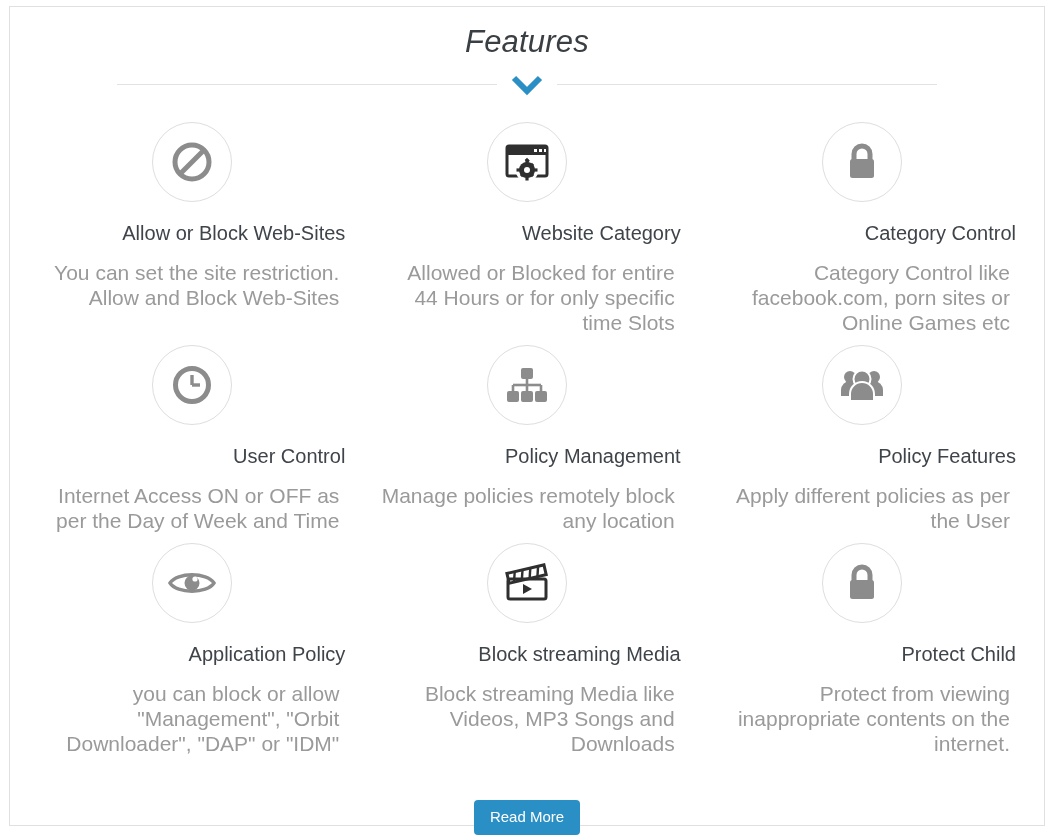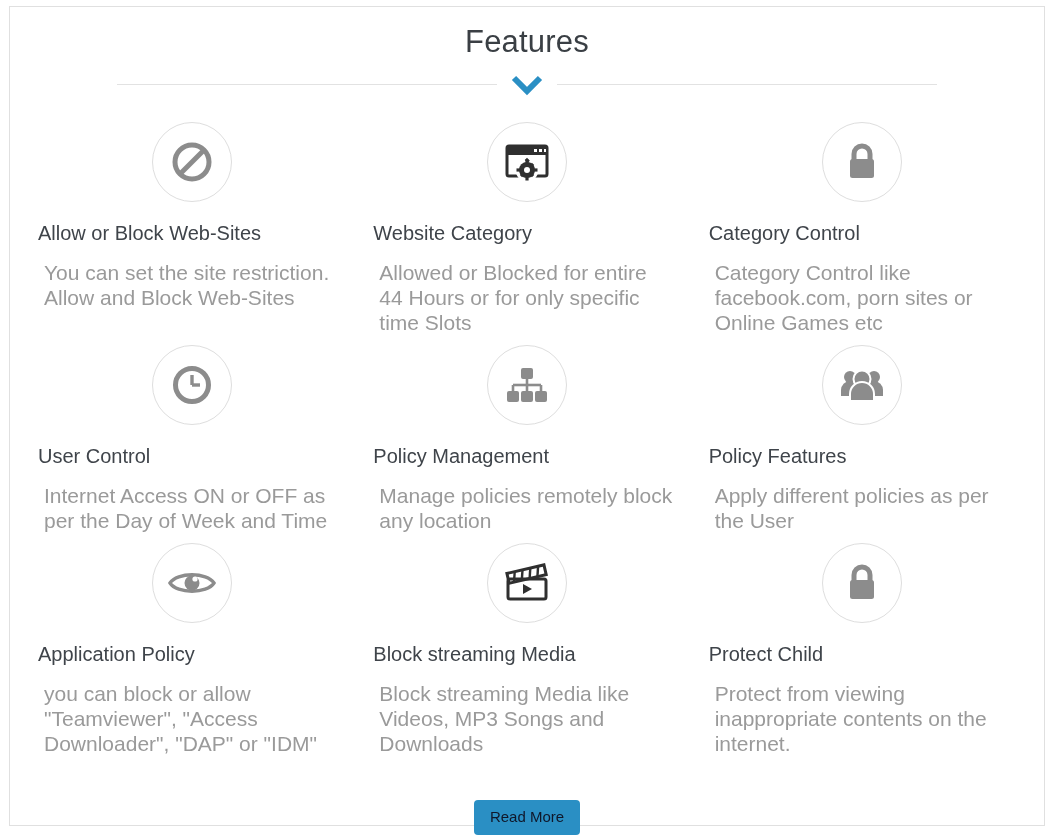--- a/index.html
+++ b/index.html
@@ -36,20 +36,21 @@
 
   .section-title {
     text-align: center;
     font-size: 31px;
     font-weight: 400;
     color: #3a3f44;
     letter-spacing: 0.2px;
     margin: 0;
     padding-top: 15px;
     line-height: 40px;
+    font-style: italic;
   }
 
   
   .divider {
     position: relative;
     width: 820px;
     margin: 18px auto 0 auto;
     height: 22px;
   }
   .divider .rule {
@@ -74,21 +75,21 @@
   .grid {
     margin-top: 14px;
     padding: 0 14px;
     display: flex;
     flex-wrap: wrap;
   }
   .cell {
     width: 33.3333%;
     box-sizing: border-box;
     padding: 6px 14px 0 14px;
-    text-align: left;
+    text-align: right;
   }
   .cell.row2, .cell.row3 { padding-top: 10px; }
 
   .icon-wrap {
     width: 78px;
     height: 78px;
     margin: 0 auto;
     border: 1px solid #dedede;
     border-radius: 50%;
     display: flex;
@@ -113,21 +114,21 @@
     padding: 0 6px;
   }
 
   .footer {
     text-align: center;
     margin-top: 44px;
   }
   .btn-read-more {
     display: inline-block;
     background: #2a8fc4;
-    color: #0f172a;
+    color: #ffffff;
     font-size: 15px;
     line-height: 18px;
     padding: 8px 16px 9px 16px;
     border: none;
     border-radius: 4px;
     font-family: "Liberation Sans", sans-serif;
     cursor: pointer;
   }
 </style>
 </head>
@@ -247,21 +248,21 @@
 
       <div class="cell row3">
         <div class="icon-wrap">
           <svg width="50" height="34" viewBox="0 0 50 34">
             <path d="M3 17 C10 6, 40 6, 47 17 C40 28, 10 28, 3 17 Z" fill="none" stroke="#8c8c8c" stroke-width="3.4"></path>
             <circle cx="25" cy="17" r="7.5" fill="#8c8c8c"></circle>
             <circle cx="28" cy="13" r="2.6" fill="#ffffff"></circle>
           </svg>
         </div>
         <h3>Application Policy</h3>
-        <p>you can block or allow "Teamviewer", "Access Downloader", "DAP" or "IDM"</p>
+        <p>you can block or allow "Management", "Orbit Downloader", "DAP" or "IDM"</p>
       </div>
 
       <div class="cell row3">
         <div class="icon-wrap">
           <svg width="50" height="40" viewBox="0 0 50 40">
             <rect x="6" y="16" width="38" height="20" rx="2" fill="none" stroke="#2f2f2f" stroke-width="3"></rect>
             <g transform="rotate(-13 25 13)">
               <rect x="6" y="6" width="38" height="10" fill="none" stroke="#2f2f2f" stroke-width="3"></rect>
               <line x1="14" y1="6" x2="11" y2="16" stroke="#2f2f2f" stroke-width="2.4"></line>
               <line x1="22" y1="6" x2="19" y2="16" stroke="#2f2f2f" stroke-width="2.4"></line>

